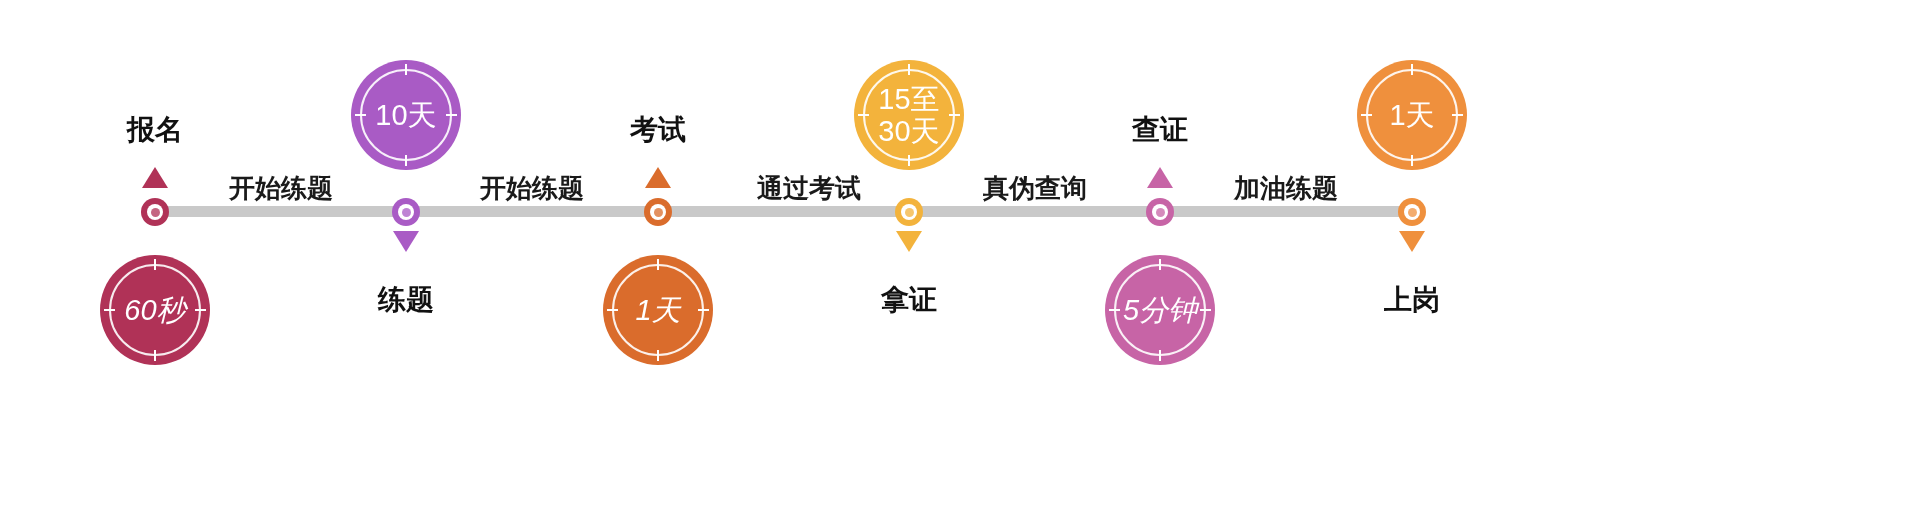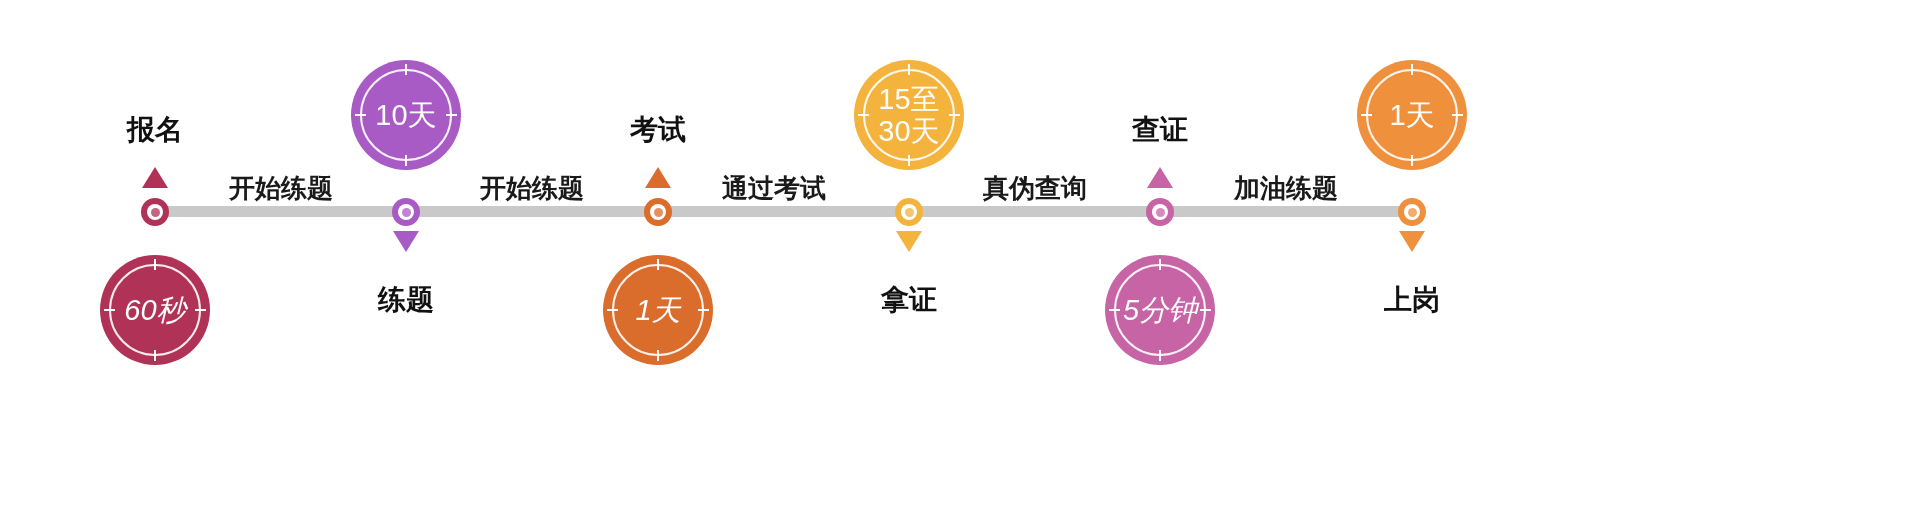--- a/index.html
+++ b/index.html
@@ -146,21 +146,21 @@
 </style>
 </head>
 <body>
 
 <div class="canvas">
 
   <div class="bar" style="--c: #c9c9c9;"></div>
 
   <div class="seg-label" style="left:281px">开始练题</div>
   <div class="seg-label" style="left:532px">开始练题</div>
-  <div class="seg-label" style="left:774px">通过考试</div>
+  <div class="seg-label" style="left:809px">通过考试</div>
   <div class="seg-label" style="left:1035px">真伪查询</div>
   <div class="seg-label" style="left:1286px">加油练题</div>
 
   <div class="node" style="left: 155px; --c: #b03257;">
     <div class="node-label pos-top">报名</div>
     <div class="tri up"></div>
     <div class="dot">
         <span class="dot-inner">
           <span class="dot-core"></span>
         </span>

